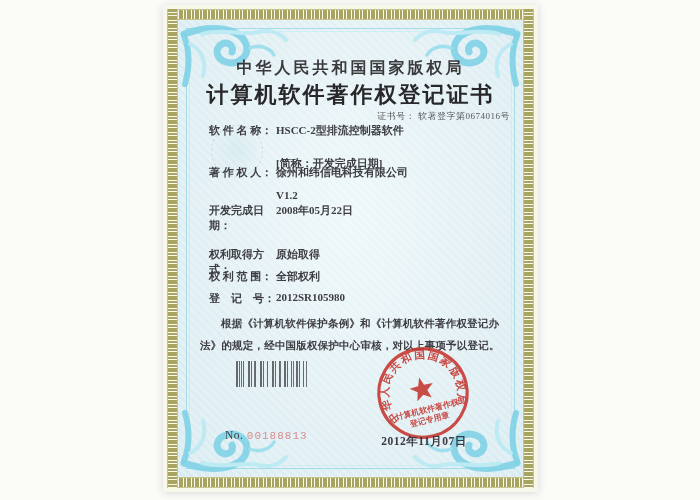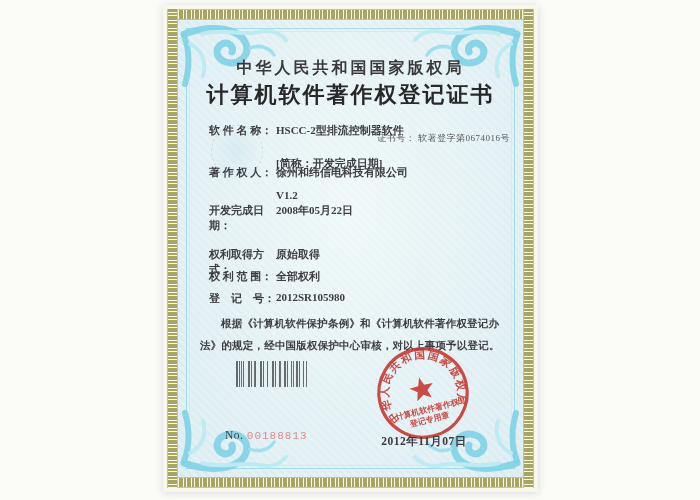--- a/index.html
+++ b/index.html
@@ -43,21 +43,21 @@
   .authority {
     position:absolute; top:53px; left:0; right:0; text-align:center;
     font-size:16px; font-weight:bold; letter-spacing:3px; color:#3a3a3c;
   }
   .title {
     position:absolute; top:75px; left:0; right:0; text-align:center;
     font-size:22px; font-weight:bold; letter-spacing:2px; color:#28282a;
   }
   .certno {
     position:absolute; top:105px; right:28px;
-    font-size:9px; color:#55555a; letter-spacing:.5px;margin-top:22px;
+    font-size:9px; color:#55555a; letter-spacing:.5px;
   }
   .row { position:absolute; left:46px; display:flex; align-items:flex-start;
     font-size:11px; font-weight:bold; color:#3d3d42; }
   .row .lbl { width:67px; flex:0 0 67px; }
   .row .vals { display:flex; flex-direction:column; gap:18px; }
   .statement {
     position:absolute; top:308px; left:37px; width:318px;
     font-size:10.5px; line-height:22px; letter-spacing:.2px;
     color:#3d3d42; font-weight:bold; text-indent:21px;
   }

